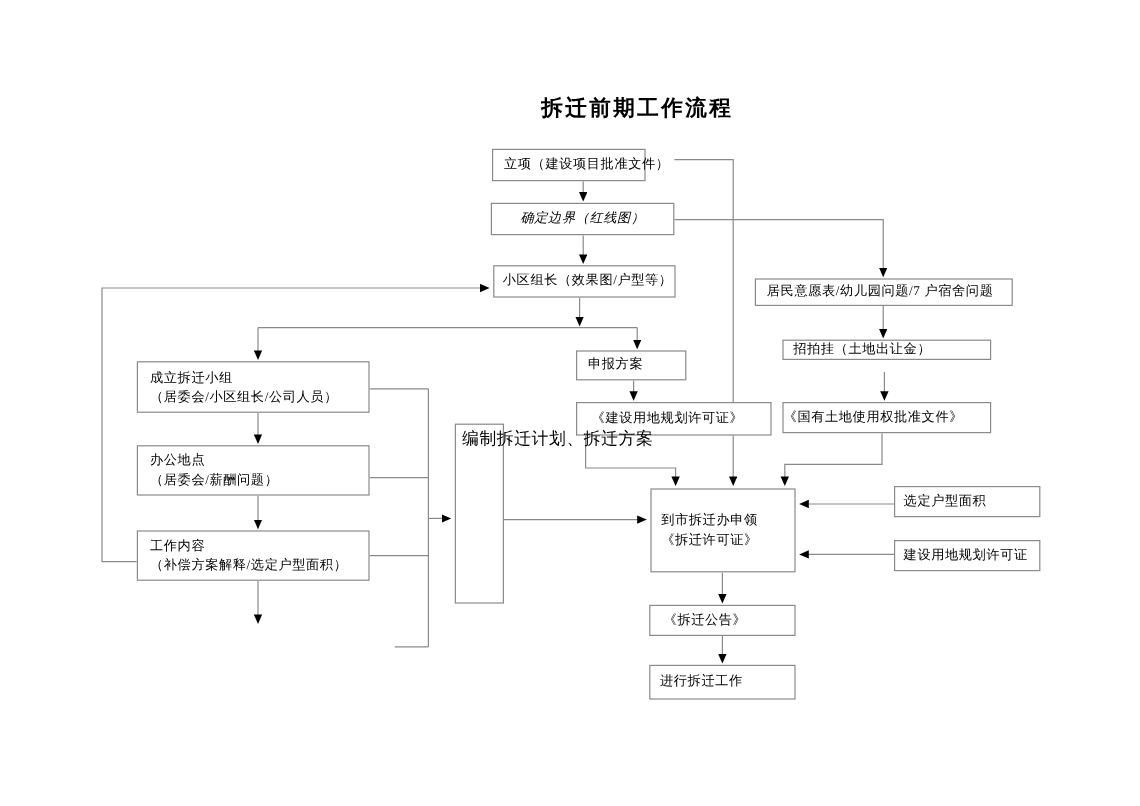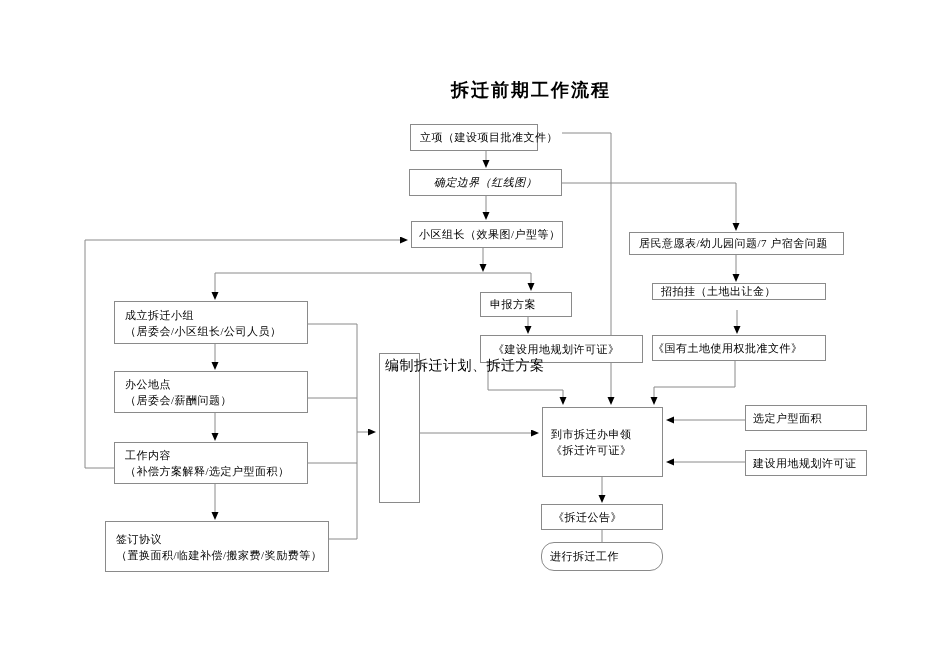--- a/index.html
+++ b/index.html
@@ -44,21 +44,21 @@
   }
   
   #n-lixiang   {left:410px;top:124px;width:128px;height:27px;padding-left:9px;}
   #n-bianjie   {left:409px;top:169px;width:153px;height:27px;}
   #n-guihua    {left:411px;top:221px;width:152px;height:27px;padding-left:7px;}
   #n-shenbao   {left:480px;top:292px;width:92px; height:25px;padding-left:9px;}
   #n-jianshe   {left:440px;top:335px;width:163px;height:28px;padding-left:12px;margin-left:40px;}
   #n-bianzhi   {left:379px;top:353px;width:41px; height:150px;}
   #n-shenling  {left:542px;top:407px;width:121px;height:70px;padding-left:8px;line-height:16px;}
   #n-gonggao   {left:541px;top:504px;width:122px;height:26px;padding-left:11px;}
-  #n-jinxing   {left:541px;top:542px;width:122px;height:29px;padding-left:8px;border-radius:13px;}
+  #n-jinxing   {left:541px;top:554px;width:122px;height:29px;padding-left:8px;}
   #n-jumin     {left:629px;top:232px;width:215px;height:23px;padding-left:9px;}
   #n-zhaopai   {left:652px;top:283px;width:174px;height:17px;padding-left:8px;}
   #n-guoyou    {left:652px;top:335px;width:174px;height:26px;}
   #n-baozheng  {left:745px;top:405px;width:122px;height:26px;padding-left:7px;}
   #n-zige      {left:745px;top:450px;width:122px;height:26px;padding-left:7px;}
   #n-chengli   {left:114px;top:301px;width:194px;height:43px;padding-left:10px;}
   #n-bangong   {left:114px;top:371px;width:194px;height:42px;padding-left:10px;}
   #n-gongzuo   {left:114px;top:442px;width:194px;height:42px;padding-left:10px;}
   #n-qianding  {left:105px;top:521px;width:224px;height:51px;padding-left:10px;}
 </style>
@@ -169,18 +169,14 @@
   <div id="n-bangong" class="node two">
     <span>办公地点</span>
     <span>（居委会/薪酬问题）</span>
   </div>
 
   <div id="n-gongzuo" class="node two">
     <span>工作内容</span>
     <span>（补偿方案解释/选定户型面积）</span>
   </div>
 
-  <div id="n-qianding" class="node two">
-    <span>签订协议</span>
-    <span>（置换面积/临建补偿/搬家费/奖励费等）</span>
-  </div>
 
 </div>
 
 </body></html>

